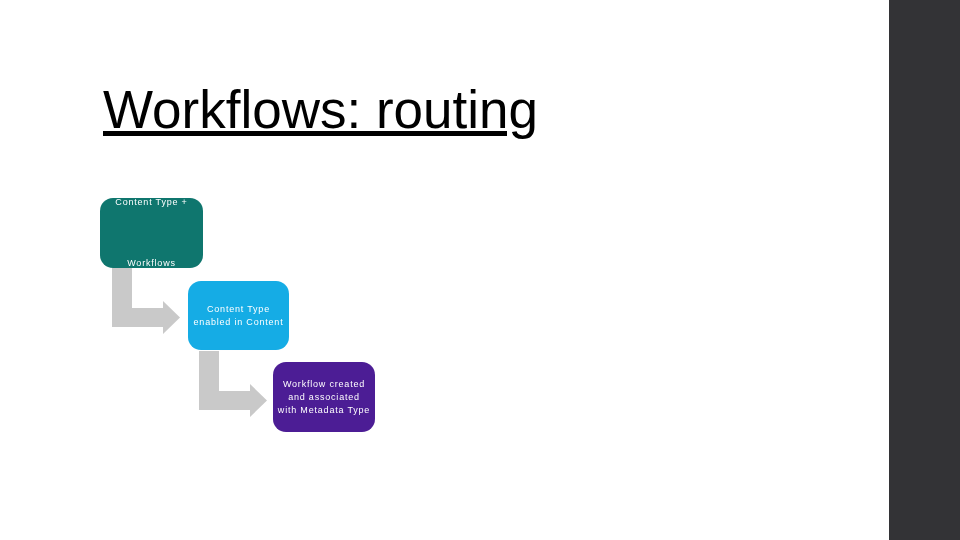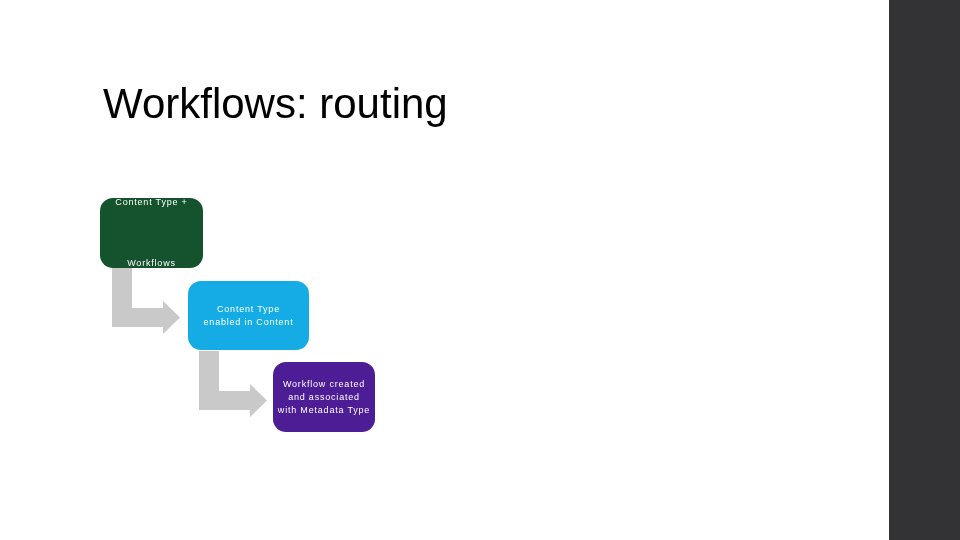--- a/index.html
+++ b/index.html
@@ -22,59 +22,60 @@
     left: 889px;
     top: 0;
     width: 71px;
     height: 540px;
   }
   .slide-title {
     position: absolute;
     left: 103px;
     top: 80px;
     margin: 0;
-    font-size: 42px;
+    font-size: 53px;
     font-weight: 400;
     letter-spacing: 0px;
     line-height: 1.15;
     white-space: nowrap;
+    text-decoration: underline;
   }
   .step-box {
     position: absolute;
     border-radius: 13px;
     display: flex;
     flex-direction: column;
     align-items: center;
     justify-content: center;
     text-align: center;
     color: #FFFFFF;
     font-size: 9px;
     line-height: 13px;
     letter-spacing: 0.8px;
   }
   .step-box span { display: block; }
   .box-1 { left: 100px; top: 198px; width: 103px; height: 70px; }
-  .box-2 { left: 188px; top: 281px; width: 121px; height: 69px; text-align: center; }
+  .box-2 { left: 188px; top: 281px; width: 101px; height: 69px; text-align: center; }
   .box-3 { left: 273px; top: 362px; width: 102px; height: 70px; }
   .arrow {
     position: absolute;
     width: 68px;
     height: 66px;
   }
   .arrow-1 { left: 112px; top: 268px; }
   .arrow-2 { left: 199px; top: 351px; }
 </style>
 </head>
 <body>
 
 <div class="slide">
 
   <h1 class="slide-title" style="color: rgb(0, 0, 0);">Workflows: routing</h1>
 
-  <div class="step-box box-1" style="background-color: #14532d; gap: 48px;">
+  <div class="step-box box-1" style="background-color: #0f766e; gap: 48px;">
     <span>Content Type +</span>
     <span>Workflows</span>
   </div>
 
   <svg class="arrow arrow-1" viewBox="0 0 68 66">
     <polygon points="0,0 20,0 20,40 51,40 51,33 68,49.5 51,66 51,59 0,59" style="fill: rgb(201, 201, 201);"></polygon>
   </svg>
 
   <div class="step-box box-2" style="background-color: rgb(21, 172, 229);">
     <span>Content Type</span>

